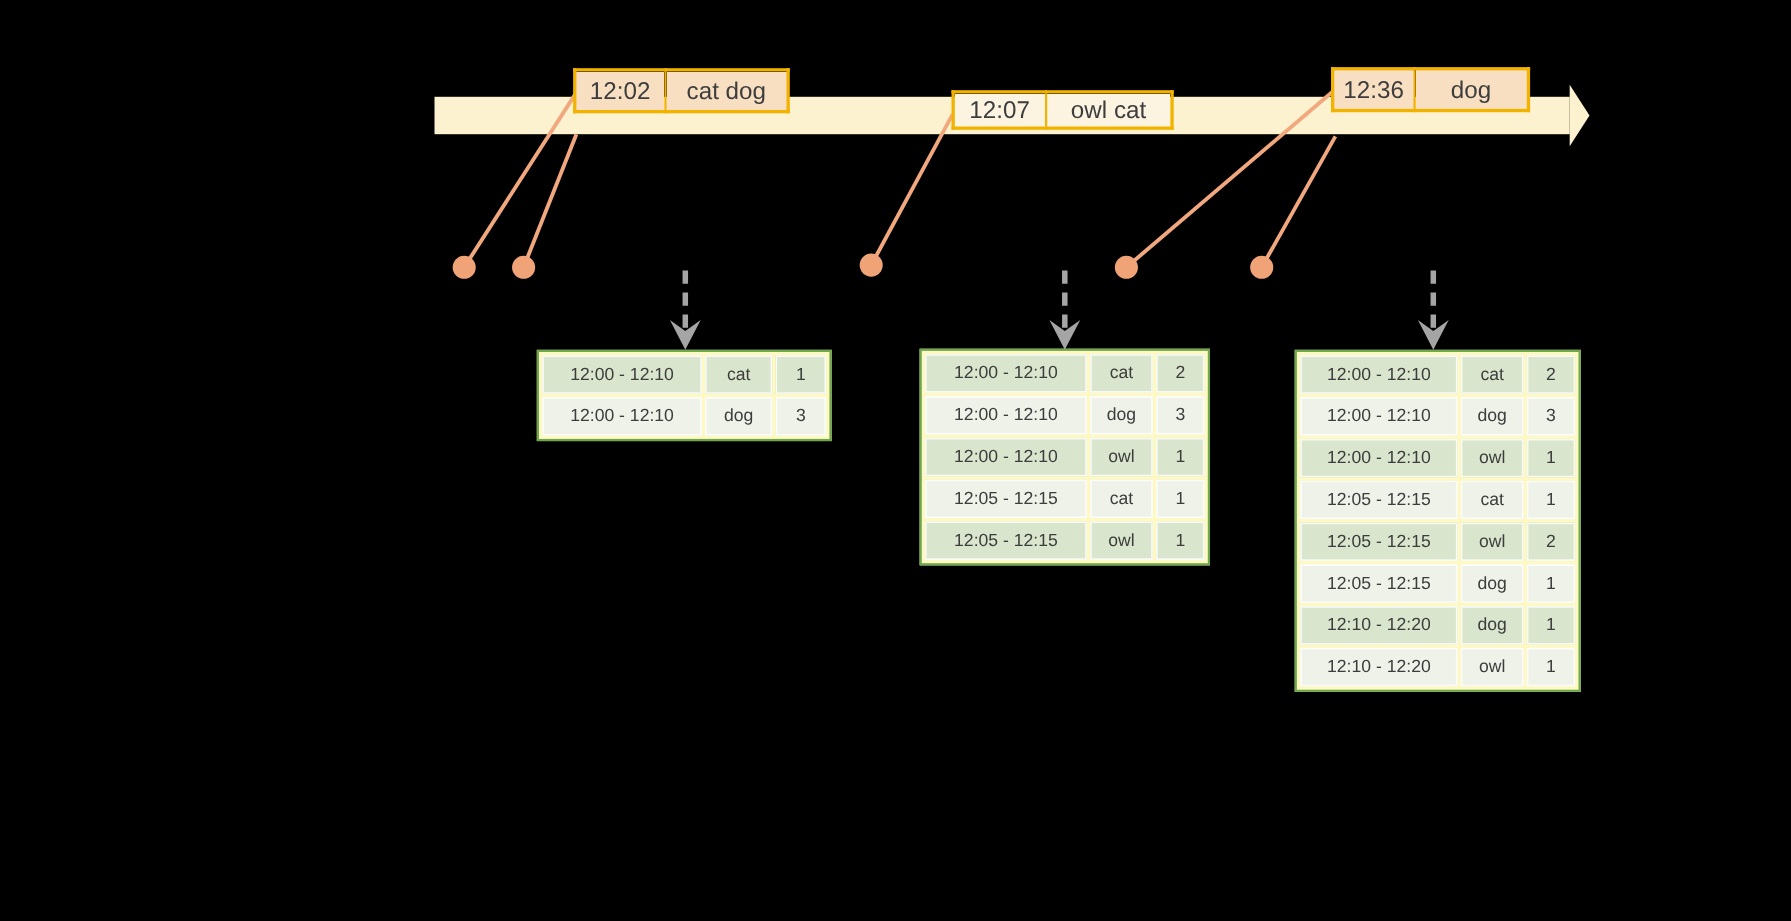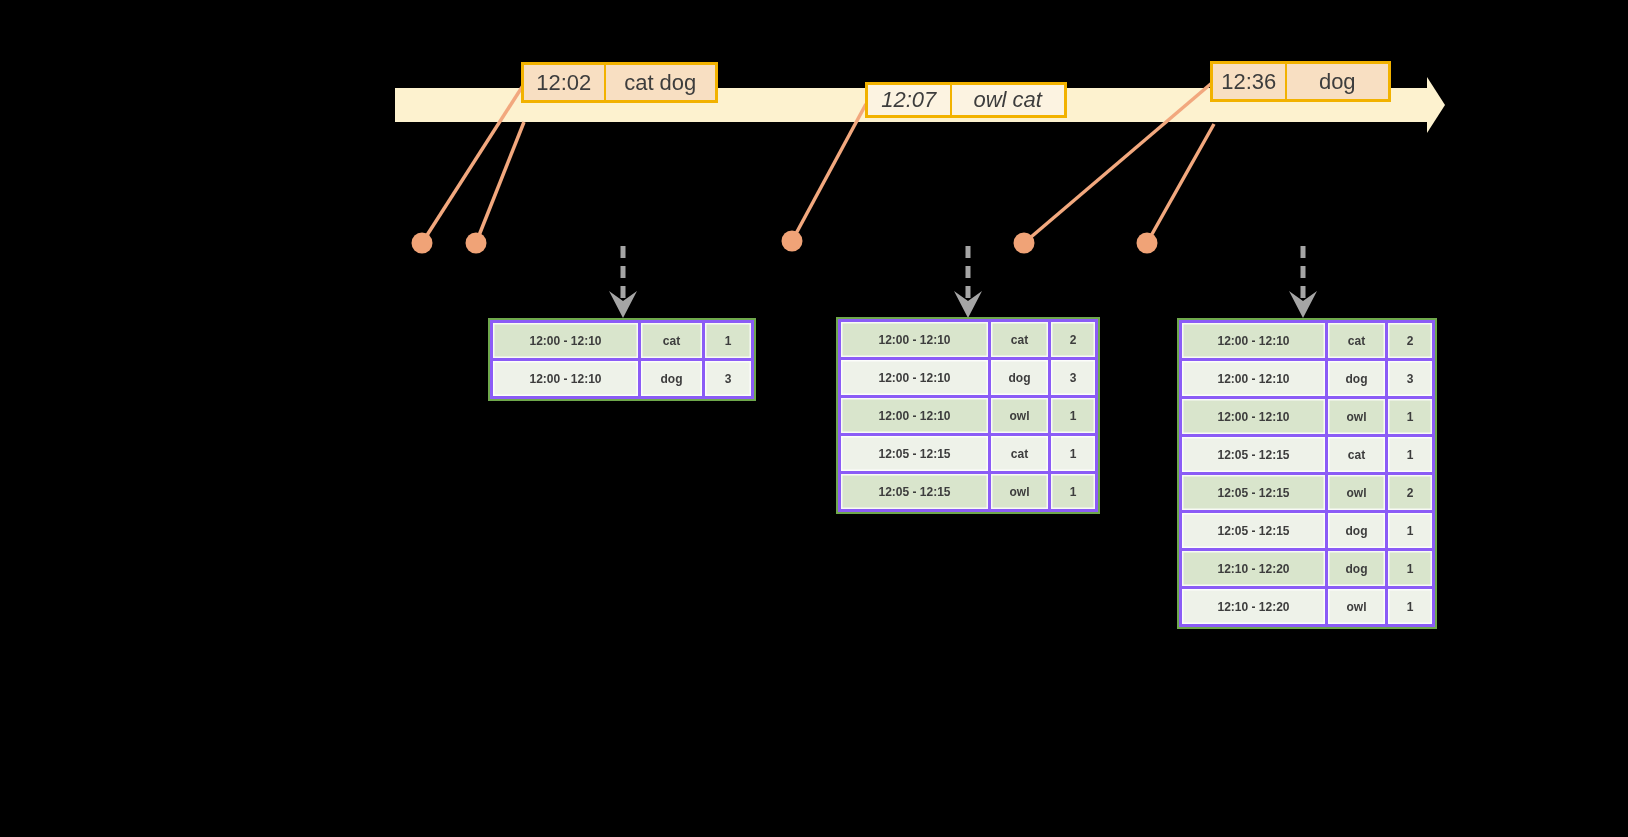--- a/index.html
+++ b/index.html
@@ -16,27 +16,27 @@
 
   table{table-layout:fixed;}
   .event-table{
     position:absolute;z-index:3;border-collapse:collapse;
     border:3.5px solid #f2b200;font-size:22px;
   }
   .event-table td{
     border:2.5px solid #f2b200;text-align:center;padding:0;height:35px;
     overflow:hidden;white-space:nowrap;
   }
-  .event-table.single td{height:30px;font-style:italic;}
+  .event-table.single td{height:30px;}
   .event-table tr.dark td{background:#f8dfc2;}
   .event-table tr.light td{background:#fcf3e1;}
 
   .result-table{
     position:absolute;z-index:3;border-collapse:separate;border-spacing:3px;
-    background:#8b5cf6;border:2px solid #6fa84c;font-size:12px;font-weight:bold;
+    background:#fef9c3;border:2px solid #6fa84c;font-size:16px;
   }
   .result-table td{
     height:35px;text-align:center;padding:0;overflow:hidden;white-space:nowrap;
     box-shadow:inset 0 0 0 1.5px rgba(255,255,255,.8);
   }
   .result-table tr.dark td{background:#d9e5cc;}
   .result-table tr.light td{background:#eef2e9;}
 </style>
 </head>
 <body>

